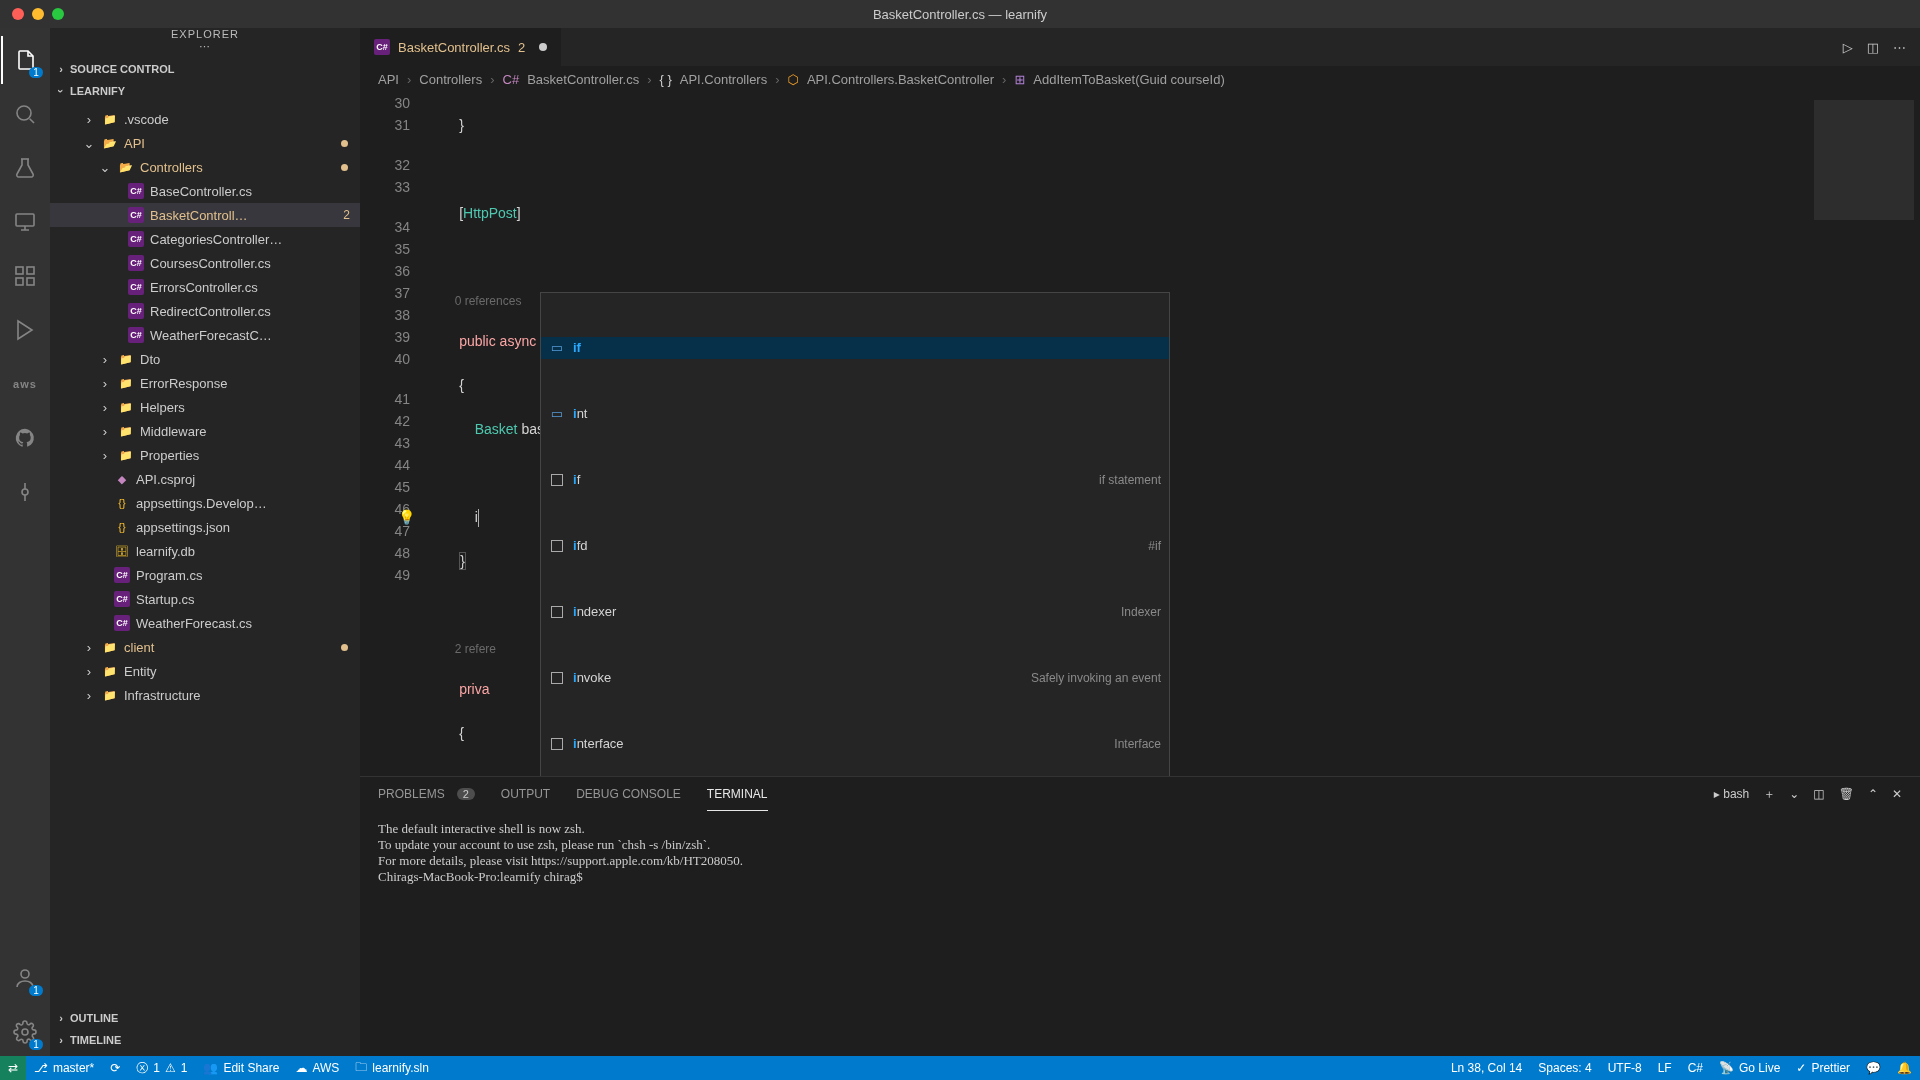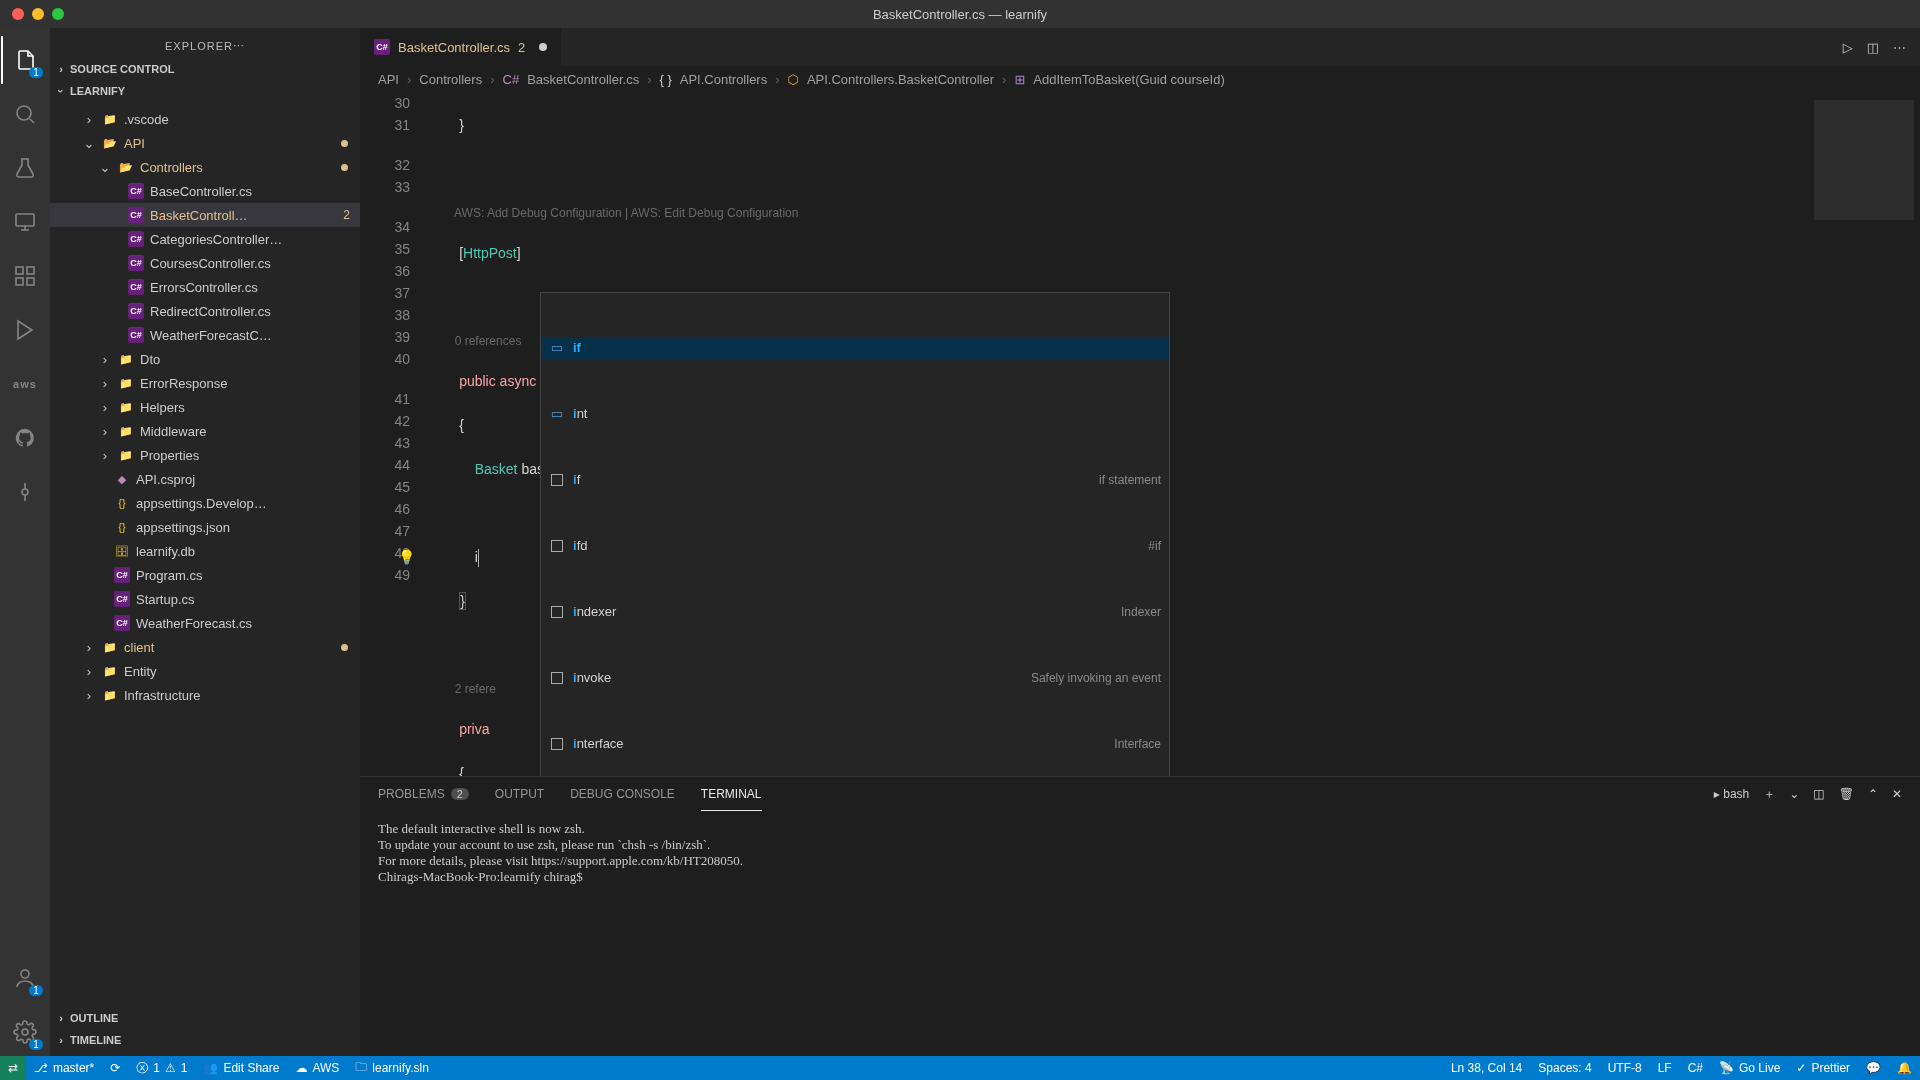--- a/index.html
+++ b/index.html
@@ -10,21 +10,21 @@
 .tl-red{background:#ff5f57}.tl-yellow{background:#febc2e}.tl-green{background:#28c840}
 .title-text { position:absolute; left:50%; transform:translateX(-50%); color:#ccc; font-size:13px; }
 .main { display:flex; height:calc(100% - 28px - 24px); }
 .activitybar { width:50px; background:#333333; display:flex; flex-direction:column; align-items:center; padding-top:8px; gap:6px; }
 .ab-item { width:48px; height:48px; display:flex; align-items:center; justify-content:center; color:#858585; position:relative; cursor:pointer;}
 .ab-item.active { color:#fff; border-left:2px solid #fff; }
 .ab-badge { position:absolute; bottom:6px; right:6px; background:#007acc; color:#fff; border-radius:8px; font-size:10px; padding:0 4px; min-width:14px; text-align:center;}
 .ab-text { font-size:11px; font-weight:600; letter-spacing:1px;}
 .ab-spacer{flex:1}
 .sidebar { width:310px; background:#252526; display:flex; flex-direction:column; overflow:hidden;}
-.sb-header { height:35px; display:flex; align-items:center; padding:0 12px; color:#bbb; font-size:11px; letter-spacing:1px; justify-content:center;}
+.sb-header { height:35px; display:flex; align-items:center; padding:0 12px; color:#bbb; font-size:11px; letter-spacing:1px; justify-content:flex-start;flex-direction:column;}
 .sb-more { color:#bbb; }
 .sec-head { height:22px; display:flex; align-items:flex-start; padding:0 8px 0 4px; color:#ccc; font-weight:700; font-size:11px; gap:2px; cursor:pointer;}
 .chev::before{content:'›'; display:inline-block; width:14px; text-align:center; transform:rotate(90deg);}
 .chev.closed::before{transform:none;}
 .tree { flex:1; overflow:auto; }
 .tree-item { height:24px; display:flex; align-items:center; color:#ccc; cursor:pointer; gap:6px; font-size:13px; position:relative;}
 .tree-item.active { background:#37373d; }
 .tree-item.modified{ color:#e2c08d;}
 .tree-item .dot-mod{ position:absolute; right:12px; width:7px; height:7px; border-radius:50%; background:#e2c08d;}
 .tree-item .badge{ position:absolute; right:10px; color:#e2c08d; font-size:12px;}
@@ -60,21 +60,21 @@
 .sug-left{display:flex; align-items:center; gap:8px;}
 .sug-ic{width:16px; height:16px; display:inline-flex; align-items:center; justify-content:center;}
 .sug-kw{color:#569cd6}
 .sug-snip{border:1px solid #aaa; width:12px; height:12px;}
 .sug-hint{color:#8a8a8a; font-size:12px;}
 .hi{color:#2aaaff; font-weight:600}
 .minimap{width:120px; background:#1e1e1e; position:relative;}
 .mm-block{position:absolute; right:6px; background:#2d2d2d; width:100px;}
 .panel { height:280px; border-top:1px solid #333; background:#1e1e1e; display:flex; flex-direction:column;}
 .panel-tabs{height:34px; display:flex; align-items:center; padding:0 18px; gap:26px; color:#969696; font-size:12px;}
-.ptab{cursor:pointer; height:34px; display:flex; align-items:center; gap:6px;}
+.ptab{cursor:pointer; height:34px; display:flex; align-items:center; gap:12px;}
 .ptab.active{color:#e7e7e7; border-bottom:1px solid #e7e7e7;}
 .pbadge{background:#4d4d4d; color:#ccc; border-radius:8px; font-size:11px; padding:0 6px;}
 .panel-tabs .spacer{flex:1}
 .term-actions{display:flex; gap:14px; align-items:center; color:#ccc;}
 .term-body{flex:1; padding:10px 18px; font-family:Liberation Serif, serif; font-size:13px; color:#ccc; white-space:pre-wrap;}
 .statusbar{height:24px; background:#007acc; display:flex; align-items:center; color:#fff; font-size:12px;}
 .sb-item{padding:0 8px; display:flex; align-items:center; gap:5px; cursor:pointer; height:100%;}
 .sb-remote{background:#16825d; padding:0 8px;}
 .sb-spacer{flex:1}
 .err-ic{color:#fff}
@@ -361,21 +361,20 @@
         <div class="line">44</div>
         <div class="line">45</div>
         <div class="line">46</div>
         <div class="line">47</div>
         <div class="line">48</div>
         <div class="line">49</div>
       </div>
       <div class="code">
 <div class="line">        <span class="p">}</span></div>
 <div class="line"></div>
-<div class="codelens">        <span class="faint">AWS: Add Debug Configuration | AWS: Edit Debug Configuration</span></div>
 <div class="line">        <span class="p">[</span><span class="at">HttpPost</span><span class="p">]</span></div>
 <div class="line"></div>
 <div class="codelens">        <span class="faint">0 references</span></div>
 <div class="line">        <span class="k">public</span> <span class="k">async</span> <span class="t">Task</span><span class="p">&lt;</span><span class="t">ActionResult</span><span class="p">&lt;</span><span class="t">Basket</span><span class="p">&gt;&gt; </span><span class="m squiggly">AddItemToBasket</span><span class="p">(</span><span class="t">Guid</span> <span class="p">courseId</span><span class="p">)</span></div>
 <div class="line">        <span class="p">{</span></div>
 <div class="line">            <span class="t">Basket</span> <span>basket</span> = <span class="k">await</span> <span class="m">ExtractBasket();</span></div>
 <div class="line"></div>
 <div class="line" style="position:relative"><span class="lightbulb">💡</span>            <span>i</span><span class="cursor"></span></div>
 <div class="line">        <span class="p" style="border:1px solid #555">}</span></div>
 <div class="line"></div>

